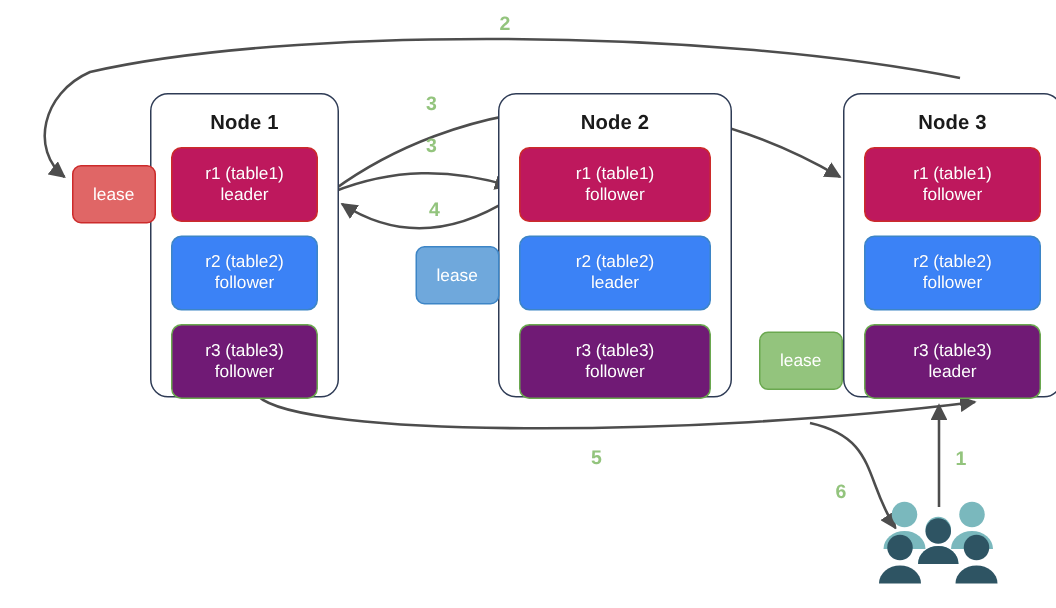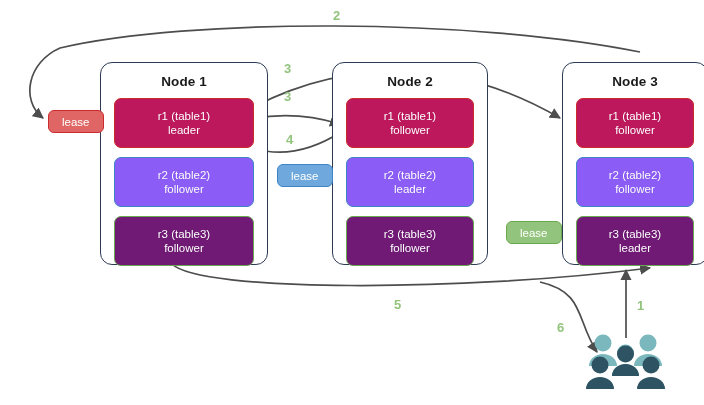--- a/index.html
+++ b/index.html
@@ -59,28 +59,28 @@
     align-items: center;
     justify-content: center;
     color: #ffffff;
     font-size: 11.5px;
     line-height: 14.5px;
     text-shadow: 0 0 1px rgba(0,0,0,.12);
   }
   .replica:last-child { margin-bottom: 0; }
   .replica .ln { display: block; }
   .rep-red   { background: #be185d; border: 1.4px solid #cc2b2b; }
-  .rep-blue  { background: #8b5cf6; border: 1.4px solid #3d85c6; }
+  .rep-blue  { background: #3b82f6; border: 1.4px solid #3d85c6; }
   .rep-green { background: #701a75; border: 1.4px solid #6aa84f; }
 
   
   .lease {
     position: absolute;
     box-sizing: border-box;
-    height: 23px;
+    height: 39px;
     padding: 0 13px;
     border-radius: 6px;
     display: flex;
     align-items: center;
     justify-content: center;
     color: #ffffff;
     font-size: 11.5px;
     z-index: 4;
   }
   .lease-red   { background: #e06666; border: 1.4px solid #cc2b2b; }
@@ -123,21 +123,21 @@
 
     <path d="M 341,132 C 300,158 262,158 228,136" fill="none" stroke="#4d4d4d" stroke-width="1.7" marker-end="url(#ah)"></path>
 
     <path d="M 172,264 C 200,292 460,292 650,268" fill="none" stroke="#4d4d4d" stroke-width="1.7" marker-end="url(#ah)"></path>
 
     <path d="M 626,338 L 626,270" fill="none" stroke="#4d4d4d" stroke-width="1.7" marker-end="url(#ah)"></path>
 
     <path d="M 540,282 C 585,292 576,320 597,352" fill="none" stroke="#4d4d4d" stroke-width="1.7" marker-end="url(#ah)"></path>
   </svg>
 
-  <div class="node" style="left:100px; top:62px; width:168px; height:203px;">
+  <div class="node" style="left:100px; top:62px; width:126px; height:203px;">
     <div class="node-title">Node 1</div>
     <div class="replicas">
       <div class="replica rep-red">
         <span class="ln">r1 (table1)</span>
         <span class="ln">leader</span>
       </div>
       <div class="replica rep-blue">
         <span class="ln">r2 (table2)</span>
         <span class="ln">follower</span>
       </div>

